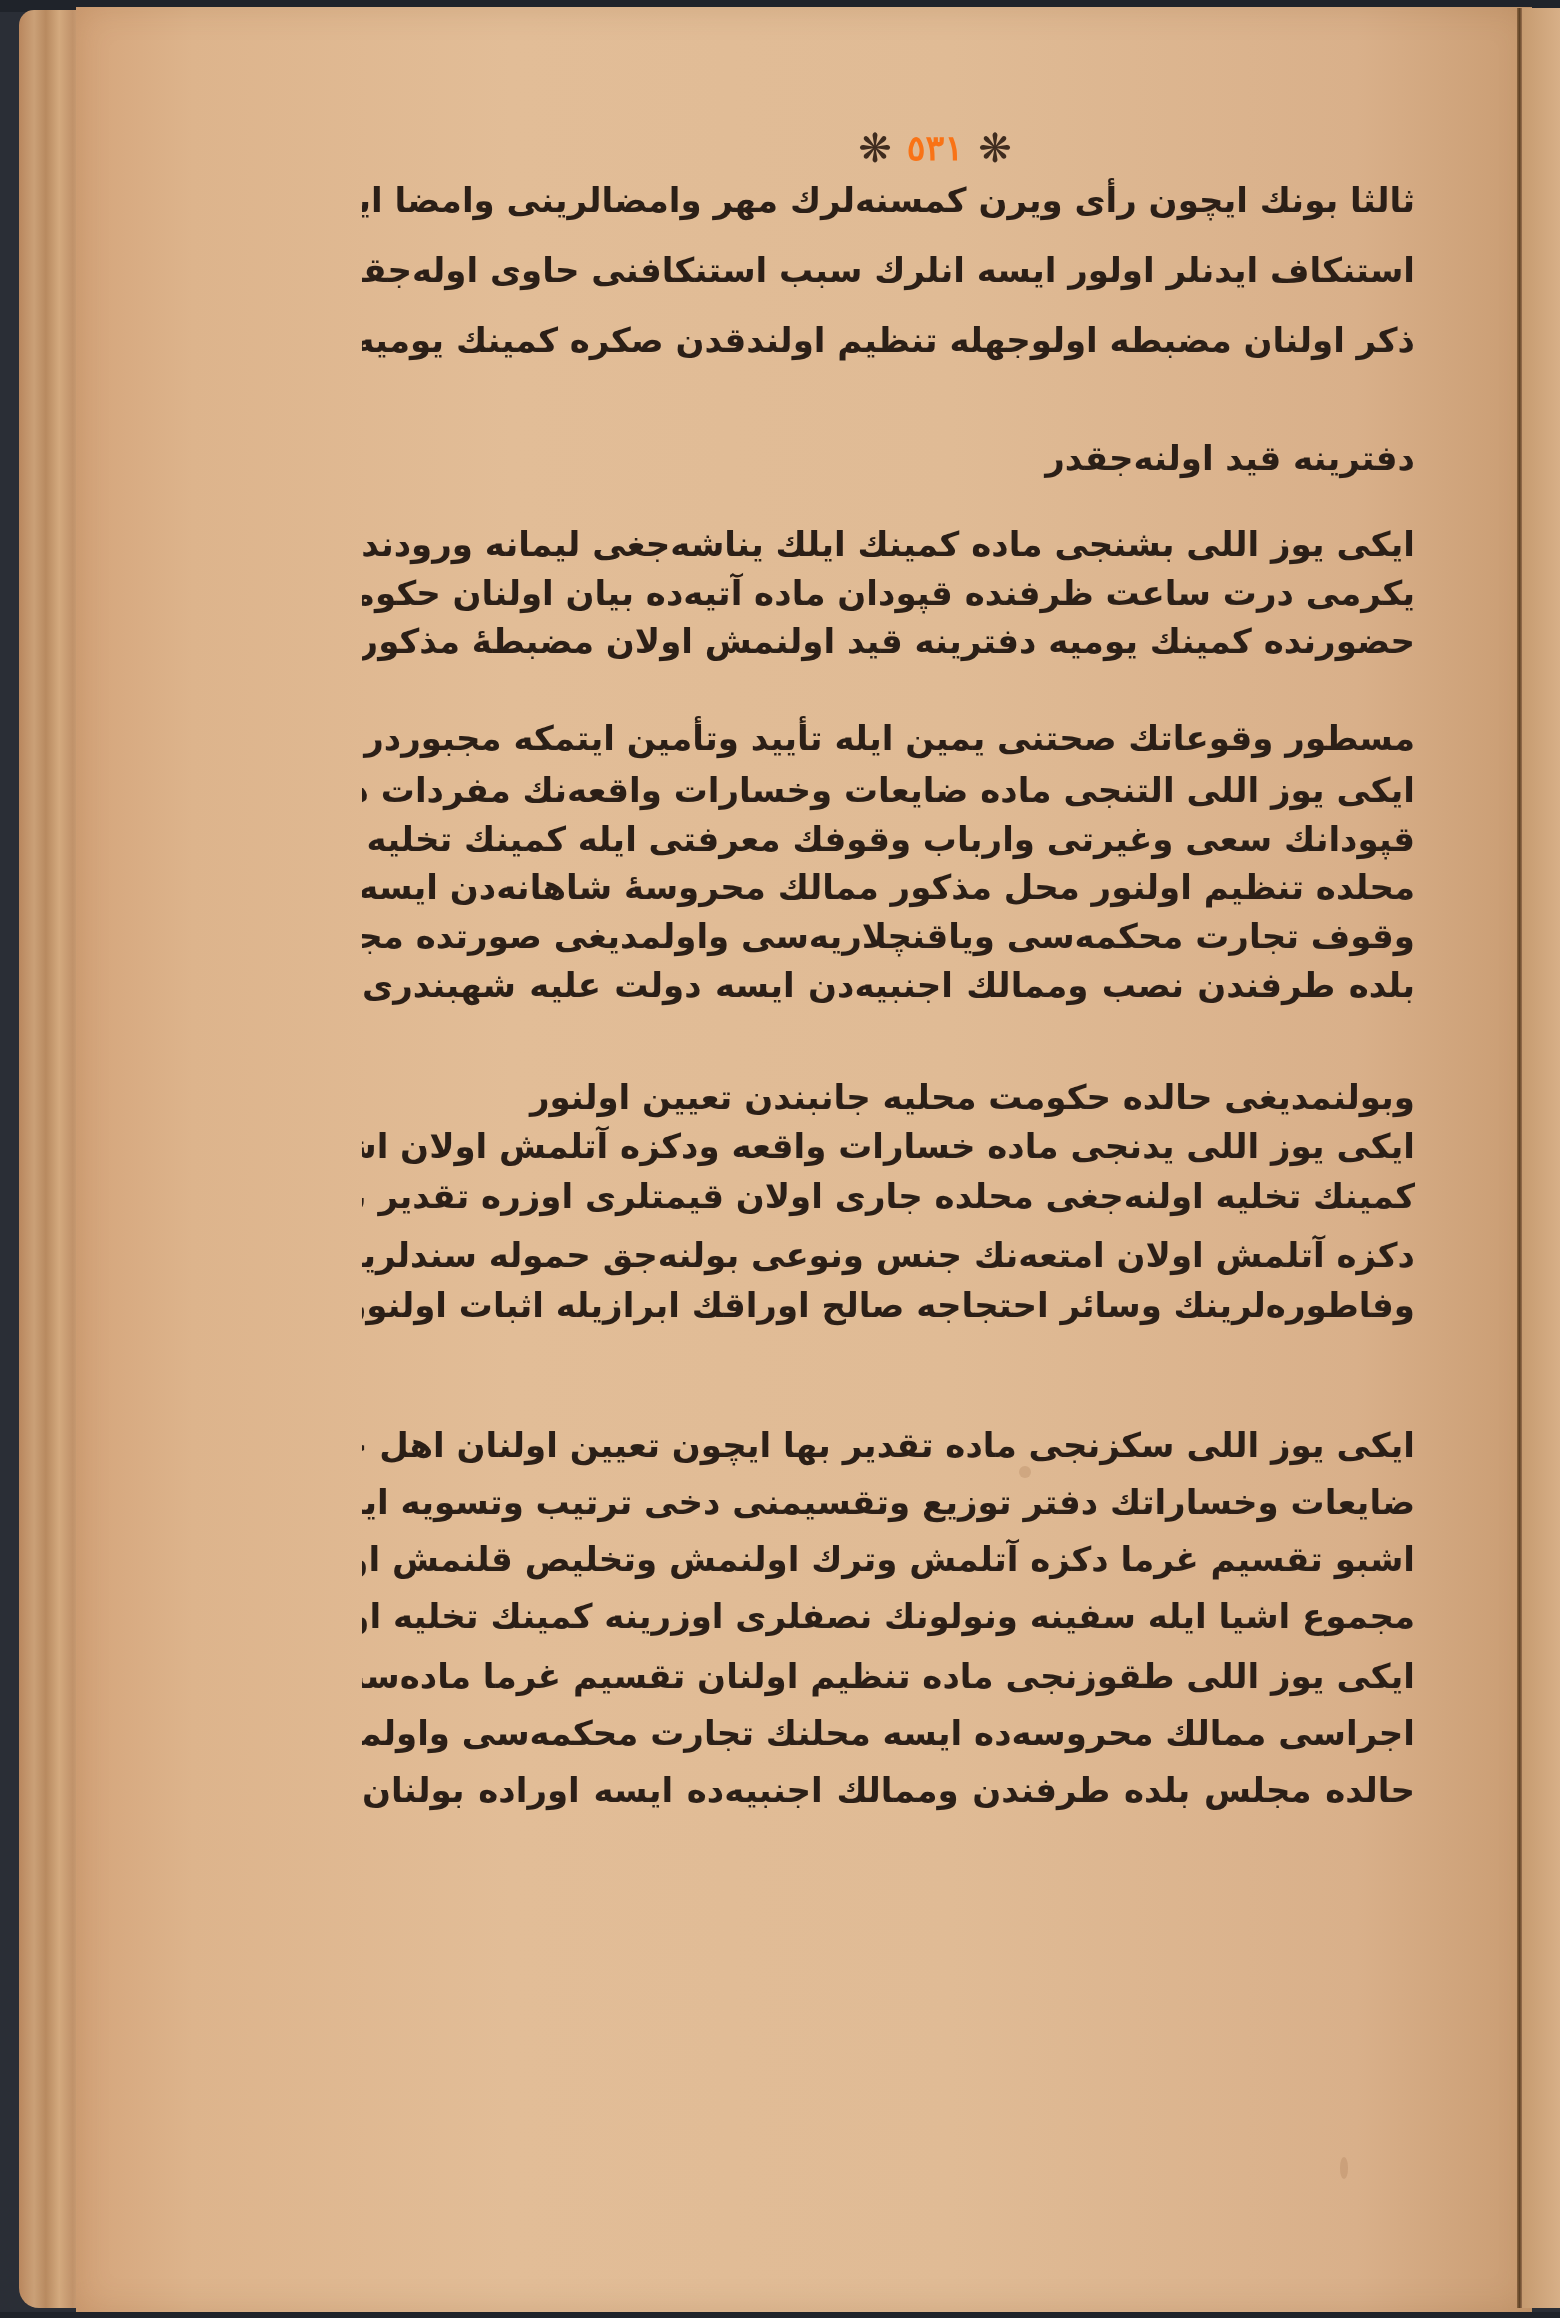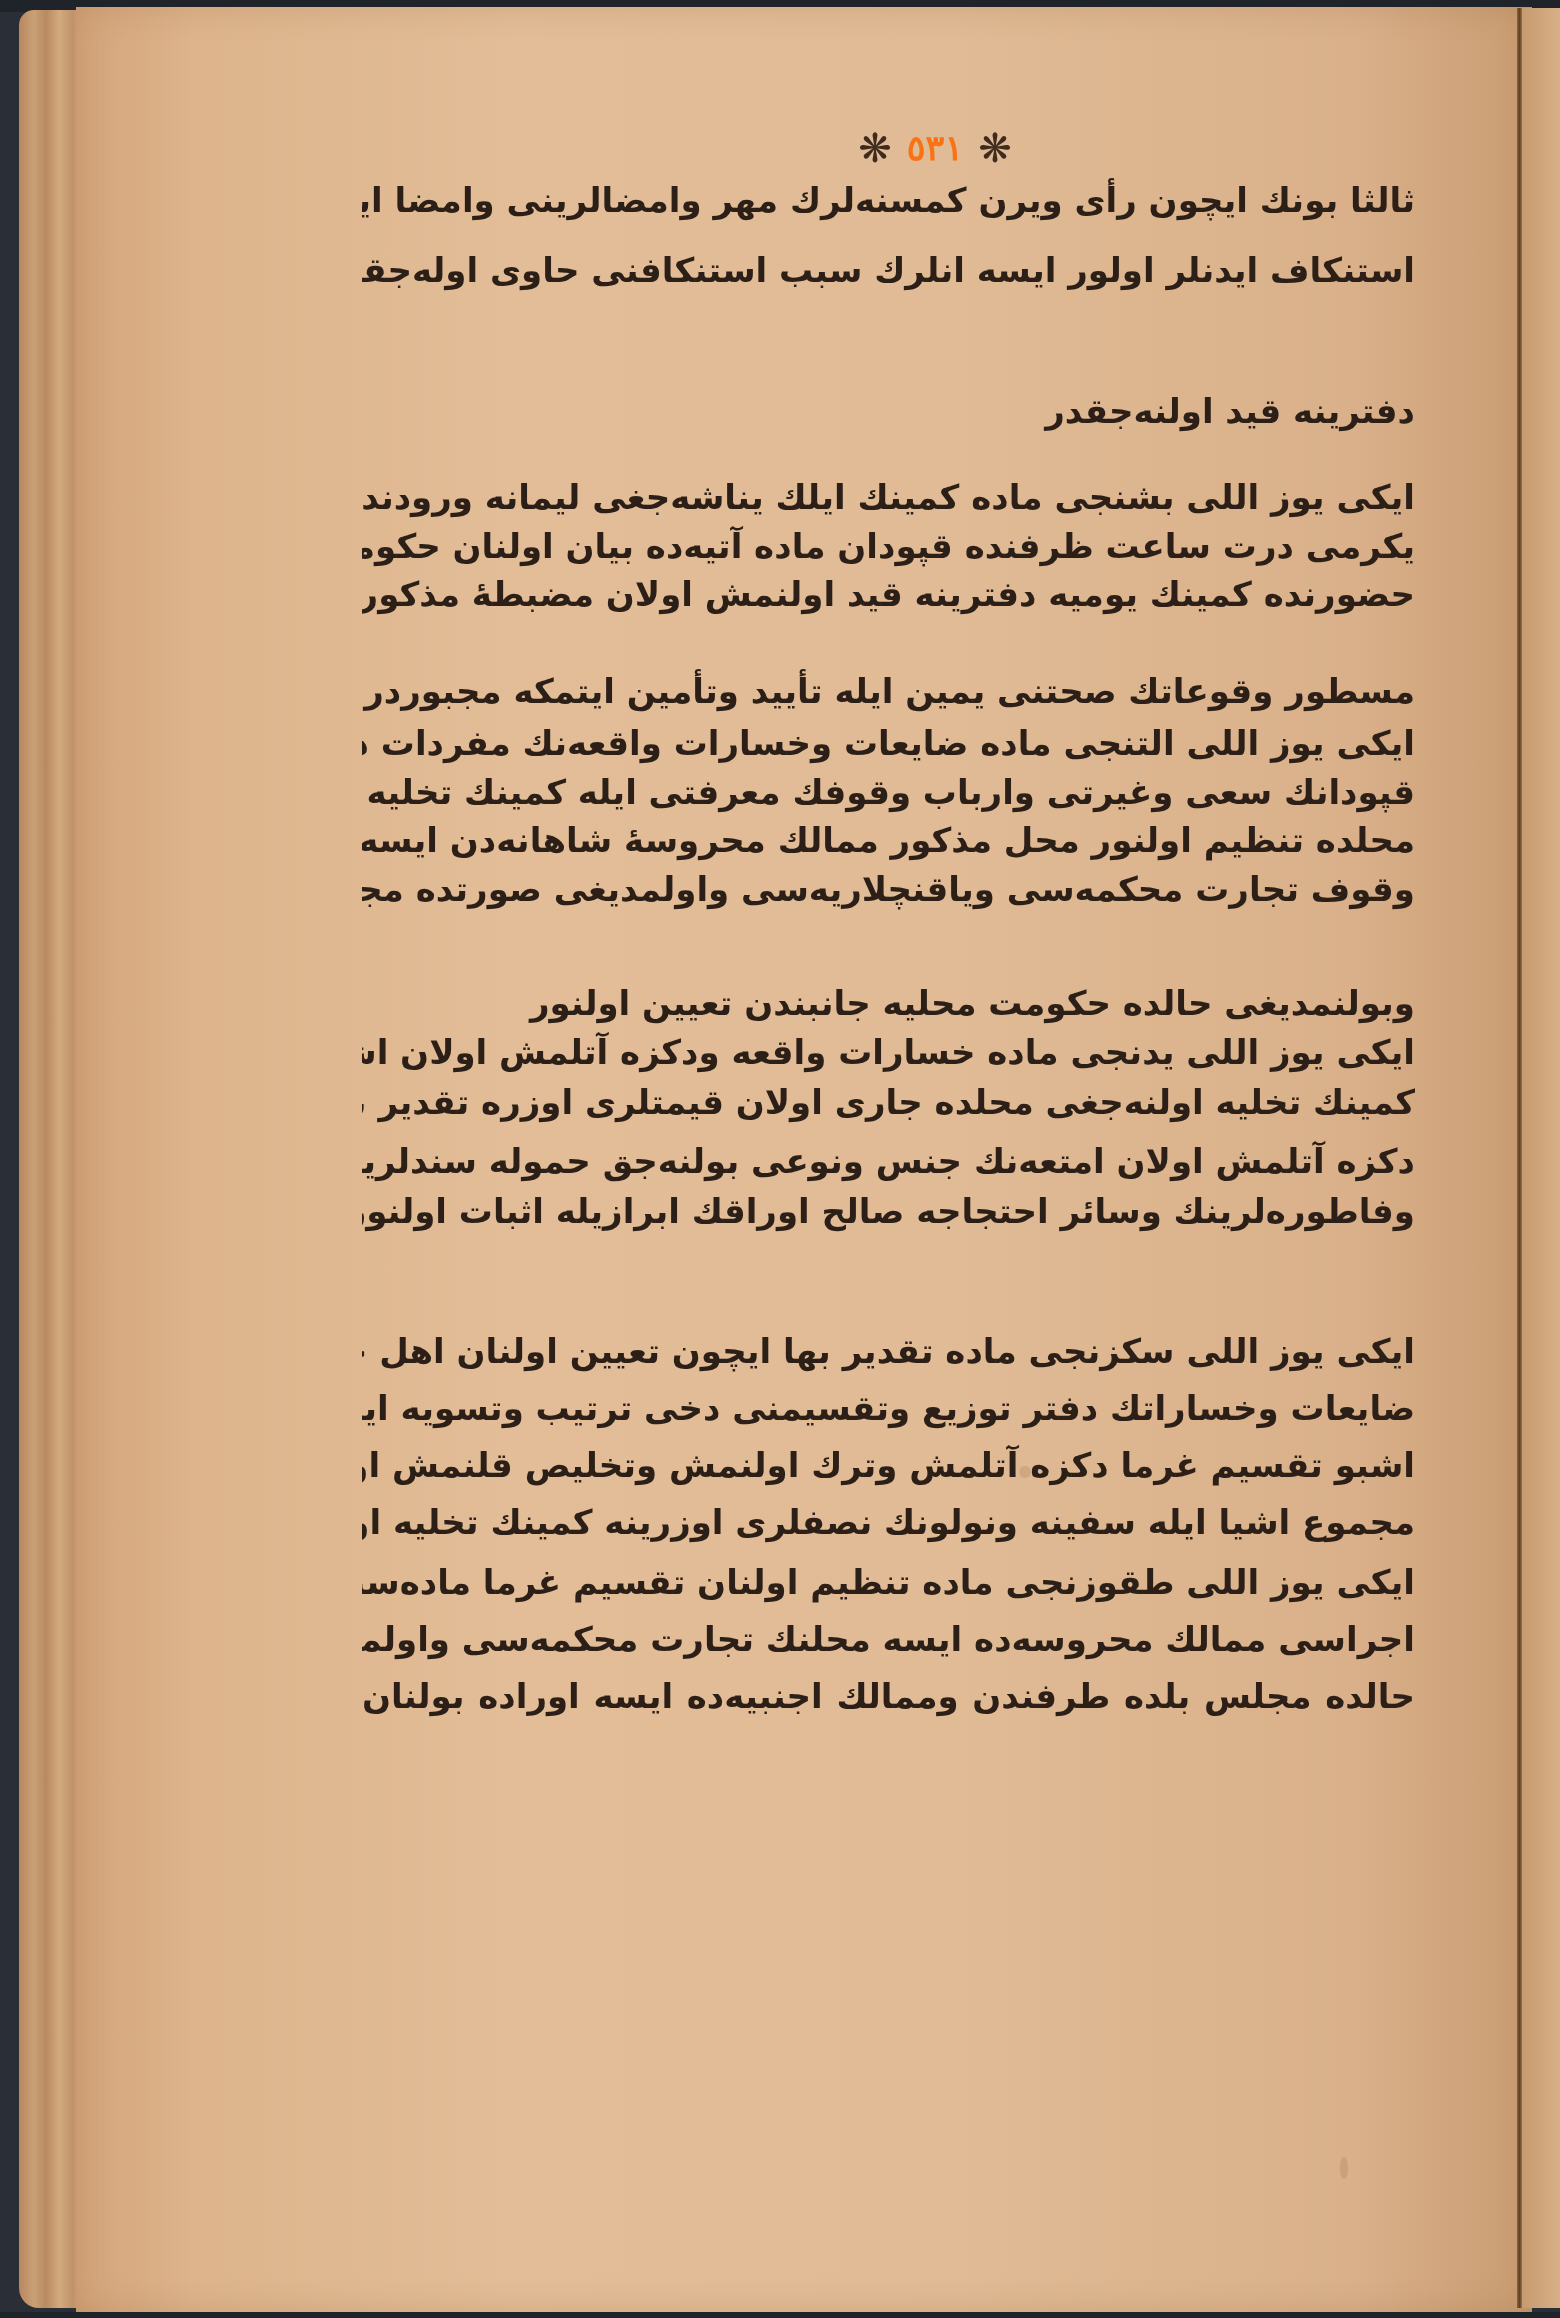--- a/index.html
+++ b/index.html
@@ -126,20 +126,21 @@
     <span class="ornament">❋</span>
   </div>
 
   <div class="text-block">
 
     <div>
       <span class="line">ثالثا بونك ایچون رأی ویرن كمسنه‌لرك مهر وامضالرینی وامضا ایتمكدن</span>
       <div class="gap-small"></div>
       <span class="line">استنكاف ایدنلر اولور ایسه انلرك سبب استنكافنی حاوی اوله‌جقدر</span>
       <div class="gap-small"></div>
+      <span class="line">ذكر اولنان مضبطه اولوجهله تنظیم اولندقدن صكره كمینك یومیه</span>
       <div class="gap-small"></div>
       <span class="line last">دفترینه قید اولنه‌جقدر</span>
     </div>
     <div class="gap-medium"></div>
 
     <div>
       <span class="line">ایكی یوز اللی بشنجی ماده   كمینك ایلك یناشه‌جغی لیمانه ورودنده</span>
       <div class="gap-small" style="height:1.7px"></div>
       <span class="line">یكرمی درت ساعت ظرفنده قپودان ماده آتیه‌ده بیان اولنان حكومت</span>
       <div class="gap-small" style="height:1.7px"></div>
@@ -151,20 +152,21 @@
 
     <div>
       <span class="line">ایكی یوز اللی التنجی ماده   ضایعات وخسارات واقعه‌نك مفردات دفتری</span>
       <div class="gap-small" style="height:1.7px"></div>
       <span class="line">قپودانك سعی وغیرتی وارباب وقوفك معرفتی ایله كمینك تخلیه اولنه‌جغی</span>
       <div class="gap-small" style="height:1.7px"></div>
       <span class="line">محلده تنظیم اولنور محل مذكور ممالك محروسهٔ شاهانه‌دن ایسه ارباب</span>
       <div class="gap-small" style="height:1.7px"></div>
       <span class="line">وقوف تجارت محكمه‌سی ویاقنچلاریه‌سی واولمدیغی صورتده مجلس</span>
       <div class="gap-small" style="height:1.7px"></div>
+      <span class="line">بلده طرفندن نصب وممالك اجنبیه‌دن ایسه دولت علیه شهبندری</span>
       <div class="gap-small" style="height:17px"></div>
       <span class="line last">وبولنمدیغی حالده حكومت محلیه جانبندن تعیین اولنور</span>
     </div>
     <div class="gap-small" style="height:1.7px"></div>
 
     <div>
       <span class="line">ایكی یوز اللی یدنجی ماده   خسارات واقعه ودكزه آتلمش اولان اشیا</span>
       <div class="gap-small" style="height:3.4px"></div>
       <span class="line">كمینك تخلیه اولنه‌جغی محلده جاری اولان قیمتلری اوزره تقدیر بها اولنور</span>
       <div class="gap-small" style="height:11.8px"></div>

